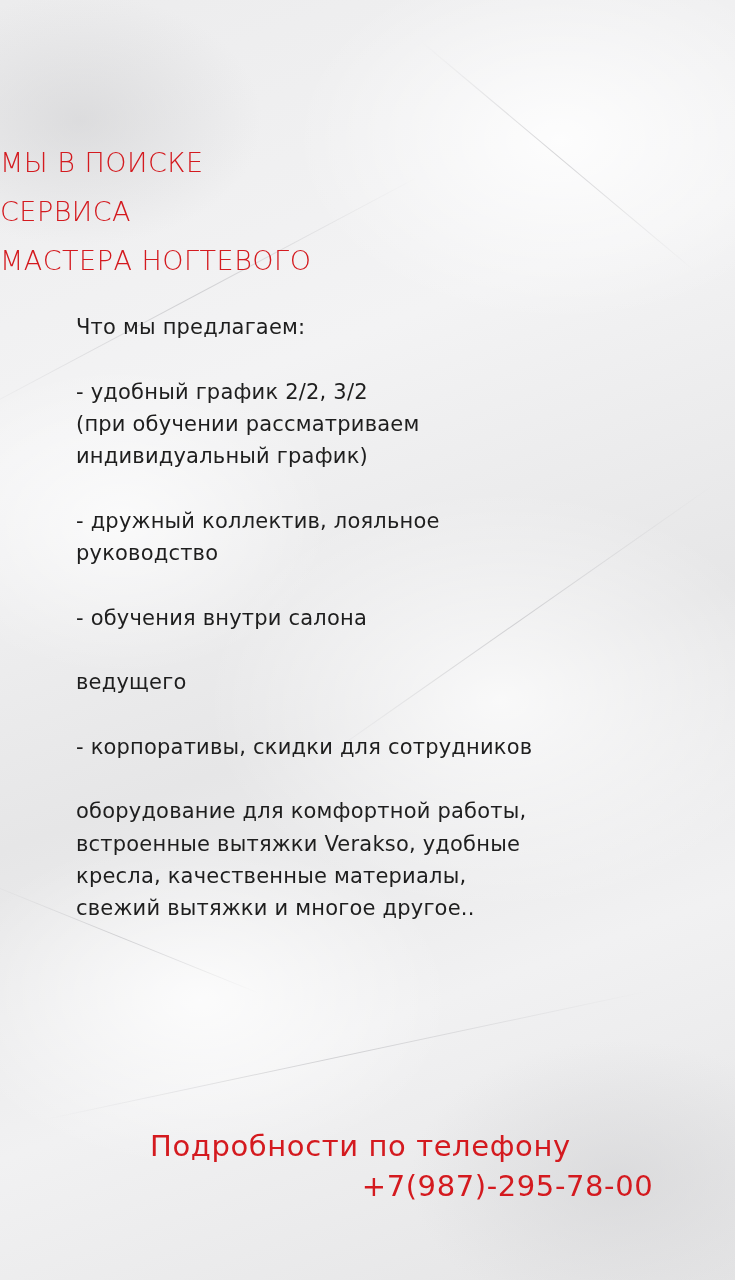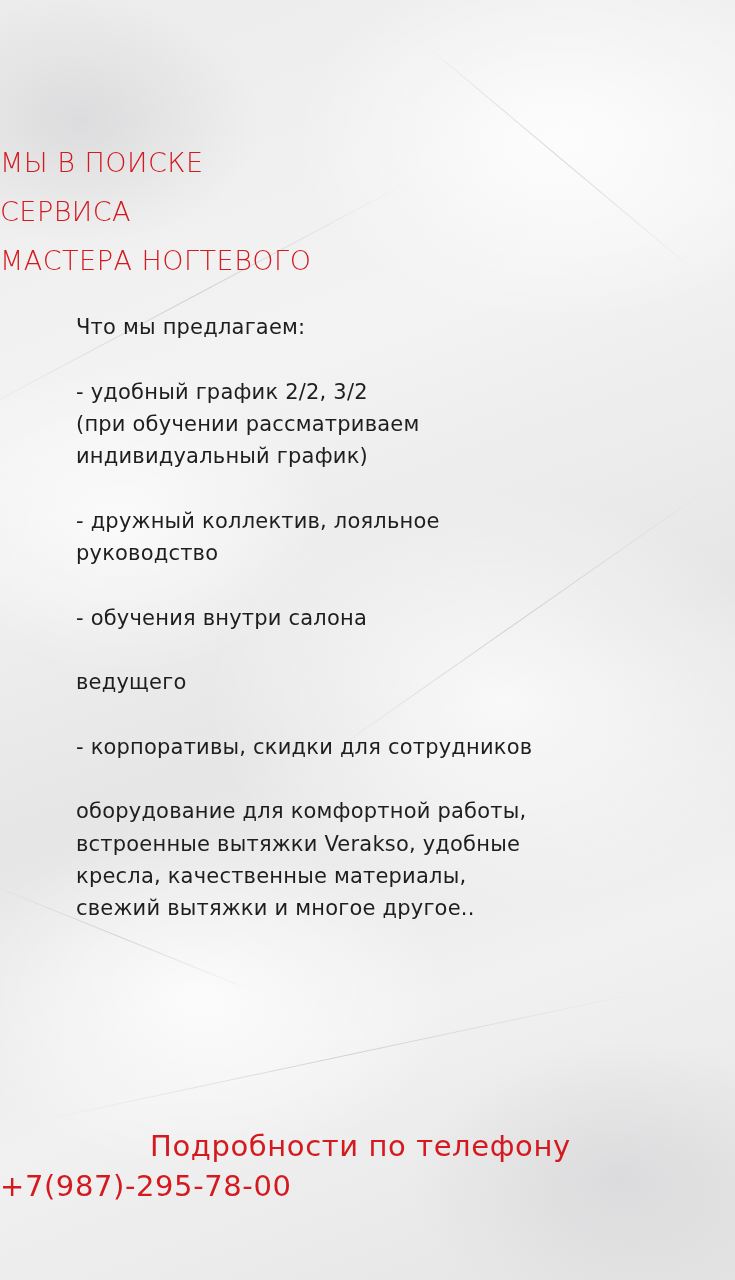--- a/index.html
+++ b/index.html
@@ -78,21 +78,21 @@
       text-align: center;
       color: #d41a1f;
       font-family: "DejaVu Sans", sans-serif;
       font-size: 29px;
       line-height: 40px;
       letter-spacing: 0.6px;
       margin-top: 36px;
     }
     .contact div { white-space: nowrap; }
     .contact .heading { padding-left: 150px; text-align: left; }
-    .contact .phone { text-align: left; }
+    .contact .phone { padding-left: 280px; text-align: center; }
   </style>
 </head>
 <body>
 
 <div class="poster">
   <div class="vein v1"></div>
   <div class="vein v2"></div>
   <div class="vein v3"></div>
   <div class="vein v4"></div>
   <div class="vein v5"></div>

